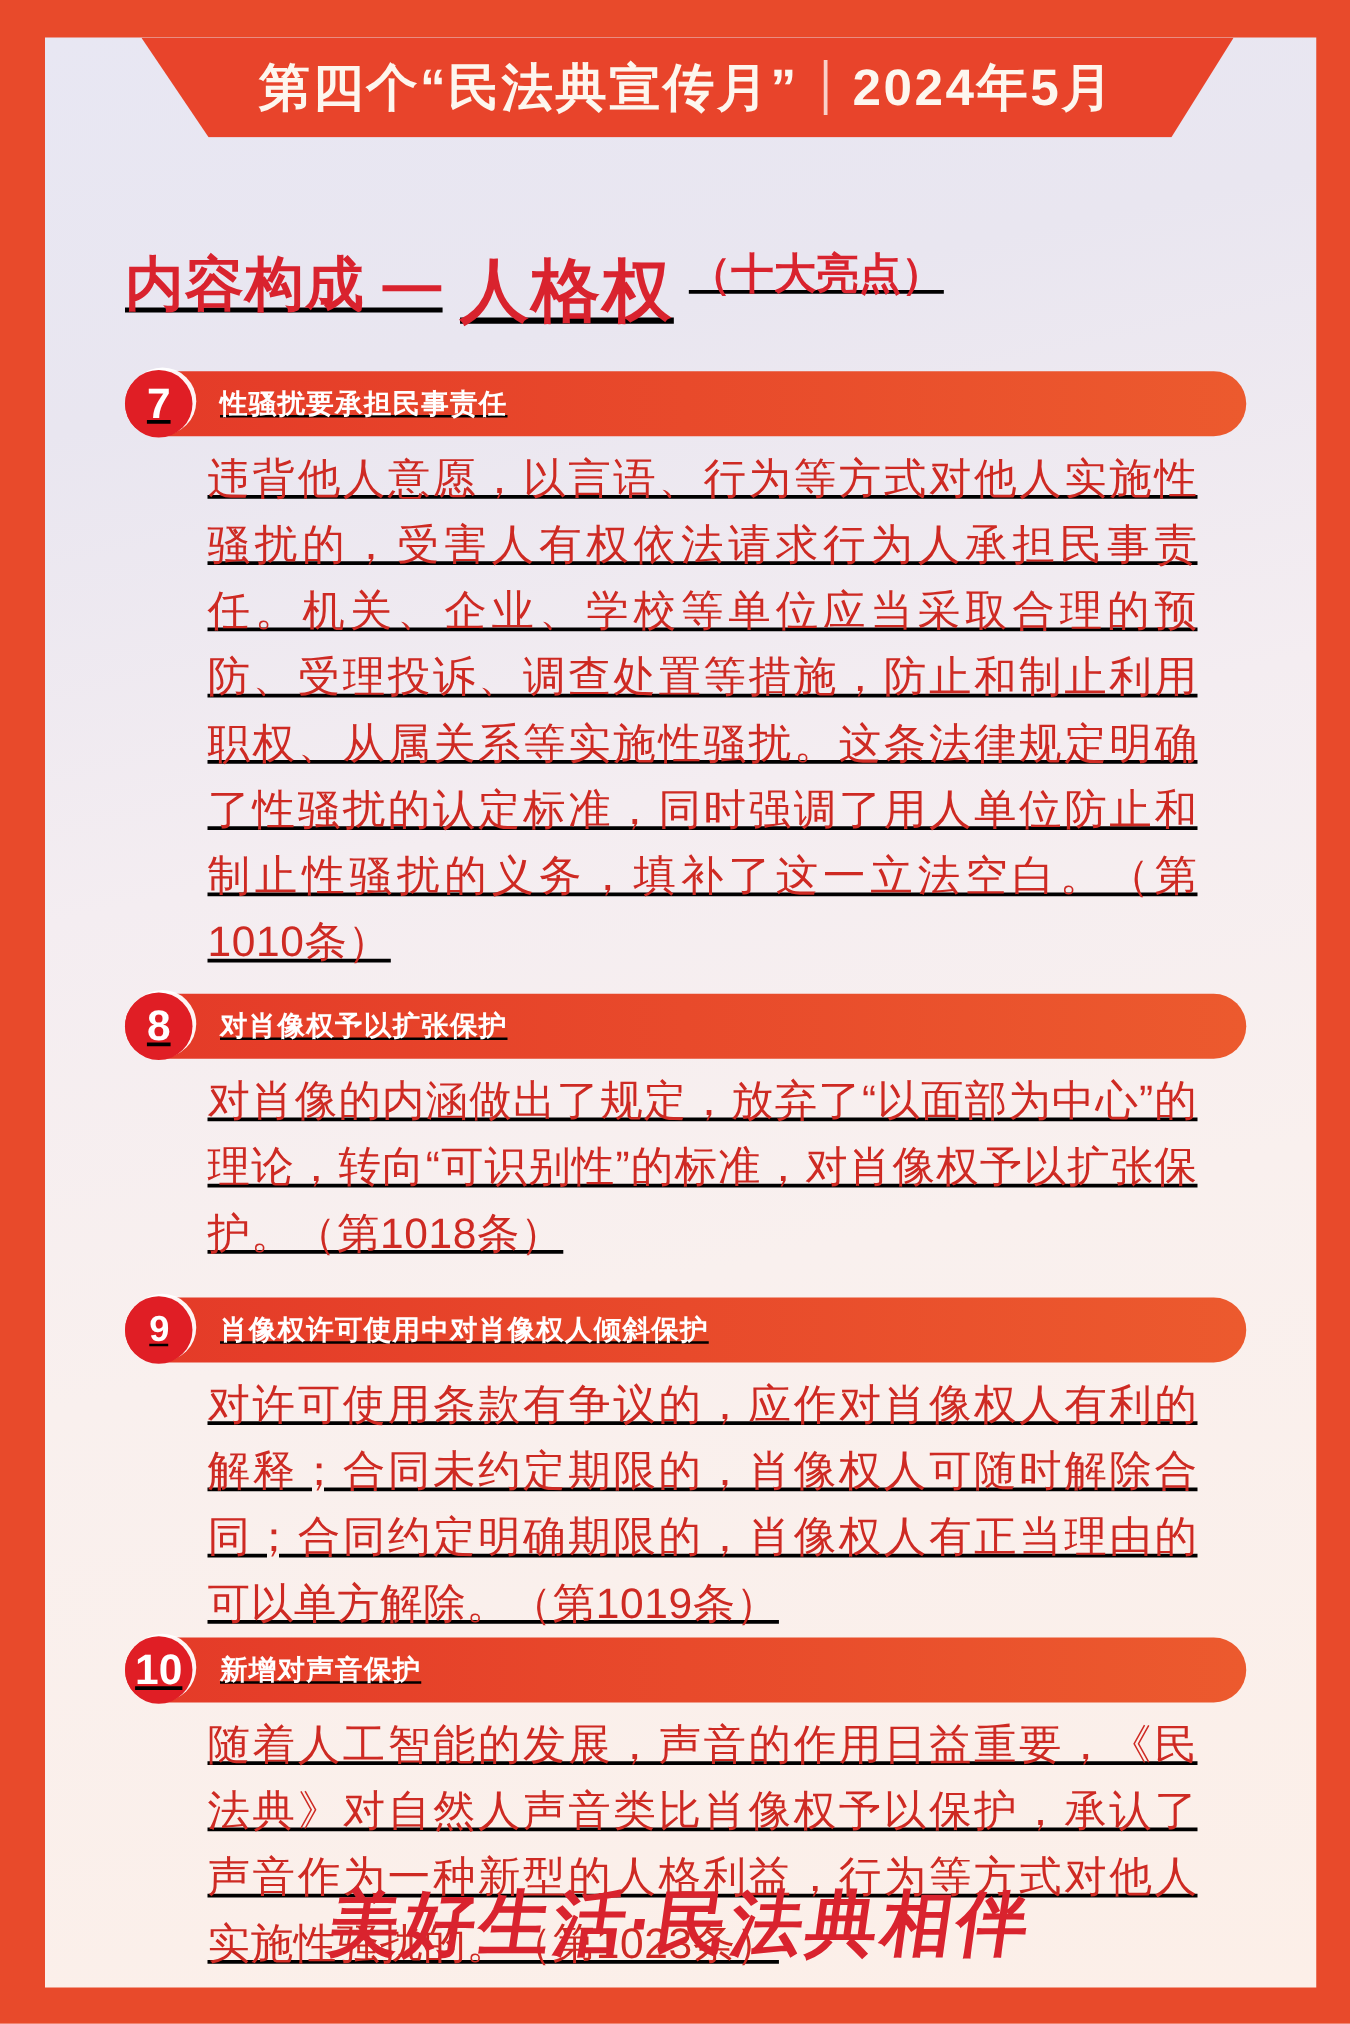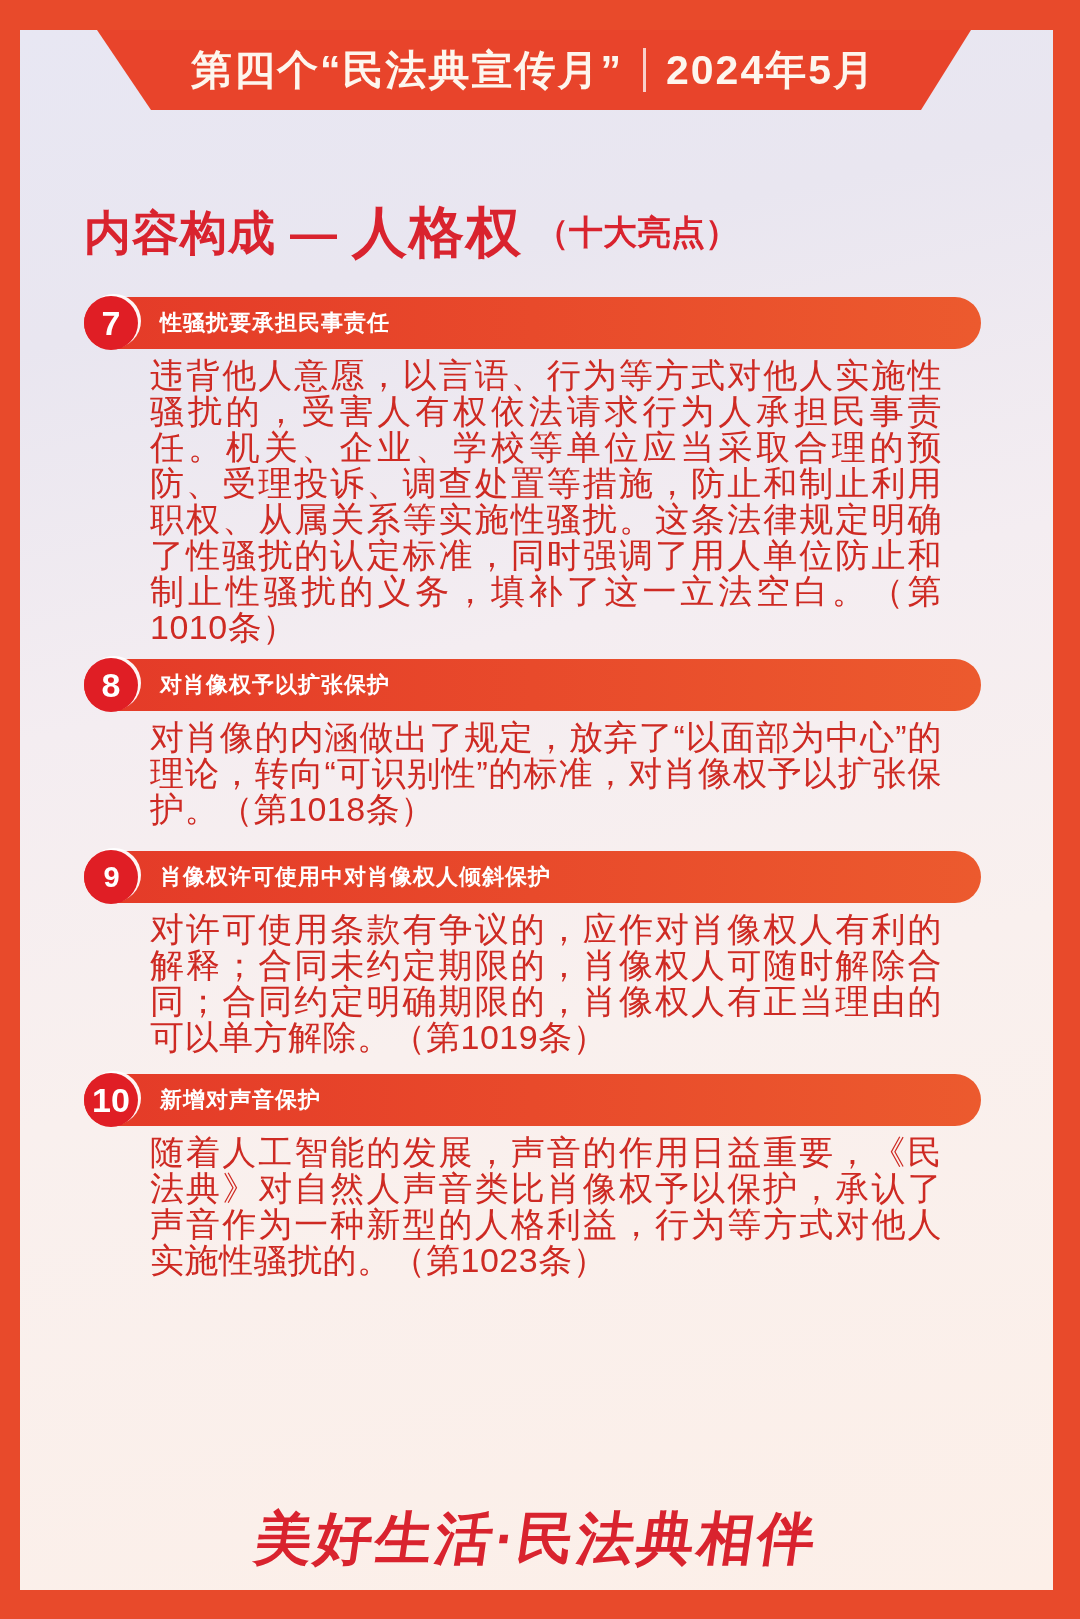--- a/index.html
+++ b/index.html
@@ -4,21 +4,22 @@
 <style>
   * { margin: 0; padding: 0; box-sizing: border-box; }
   html, body { width: 1080px; }
   body { font-family: "Liberation Sans", "DejaVu Sans", sans-serif; }
 
   .poster {
     position: relative;
     width: 1080px;
     height: 1619px;
     background: #E84A2B;
-    padding: 30px 27px 29px 20px;
+    padding: 30px 27px 29px 36px;
+    text-decoration: underline;
   }
 
   .card {
     position: relative;
     width: 100%;
     height: 100%;
     background: linear-gradient(168deg, #e8e7f3 0%, #e9e6f0 18%, #f4edf1 40%, #f9f0ee 62%, #fcefe8 100%);
     overflow: hidden;
   }
 
@@ -40,29 +41,29 @@
     width: 3px; height: 44px;
     background: rgba(255,255,255,0.75);
     margin: 0 20px;
   }
 
   .content { position: relative; padding: 80px 40px 0 64px; }
 
   .page-title {
     margin-top: 86px;
     display: flex;
-    align-items: center;
+    align-items: flex-start;
     color: #D9232E;
     white-space: nowrap;
   }
   .page-title .t-prefix { font-size: 47px; font-weight: 800; letter-spacing: 1px; }
   .page-title .t-highlight { font-size: 55px; font-weight: 900; margin-left: 14px; letter-spacing: 2px; }
   .page-title .t-suffix { font-size: 34px; font-weight: 700; margin-left: 12px; }
 
-  .section { position: relative; margin-top: 19px; }
+  .section { position: relative; }
   .section:nth-of-type(1) { margin-top: 50px; }
   .section:nth-of-type(2) { margin-top: 27px; }
   .section:nth-of-type(3) { margin-top: 14px; }
   .section:nth-of-type(4) { margin-top: 24px; }
 
   .bar {
     width: 897px;
     height: 52px;
     background: linear-gradient(to right, #E43A28, #EC5A2E);
     border-radius: 26px;
@@ -93,21 +94,21 @@
     white-space: nowrap;
   }
 
   .section-body {
     margin-top: 8px;
     margin-left: 66px;
     width: 792px;
     color: #CE2A23;
     font-size: 34px;
     font-weight: 500;
-    line-height: 36px;
+    line-height: 53px;
     text-align: justify;
     letter-spacing: 0.5px;
   }
 
   .slogan {
     position: absolute;
     bottom: 12px;
     left: 0;
     width: 100%;
     text-align: center;

